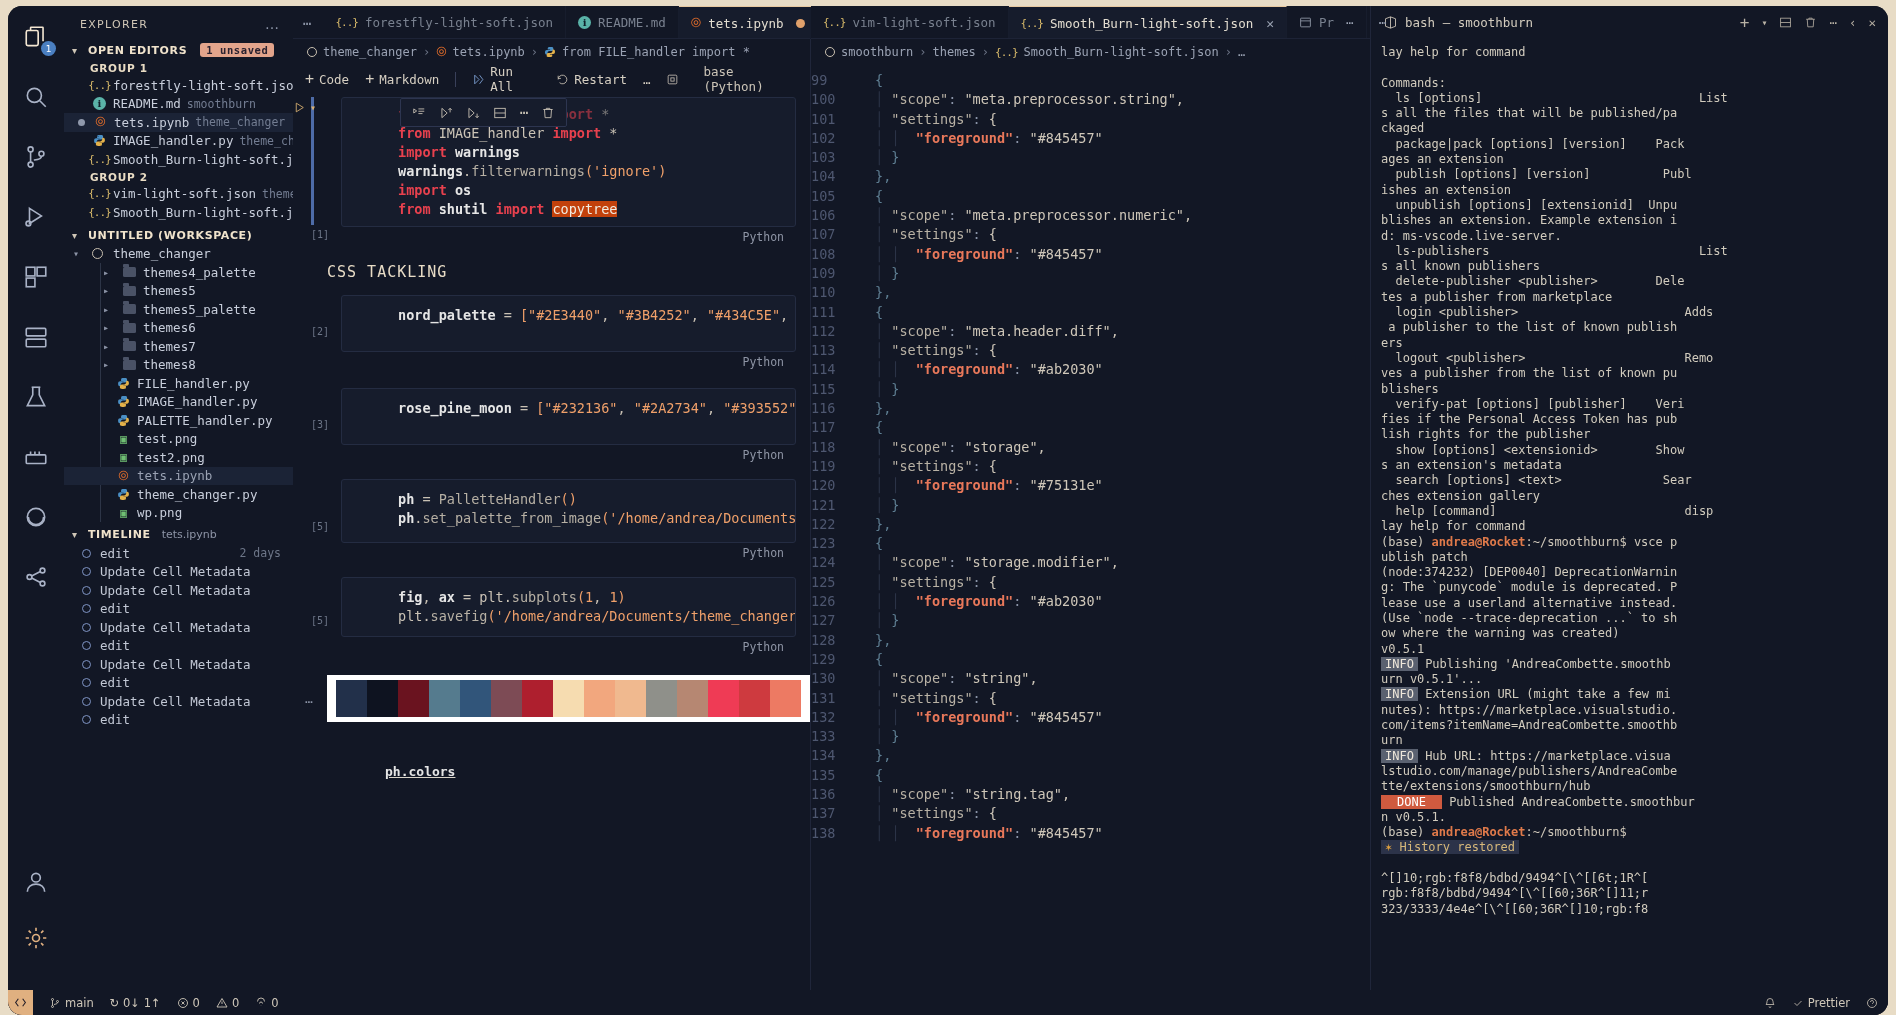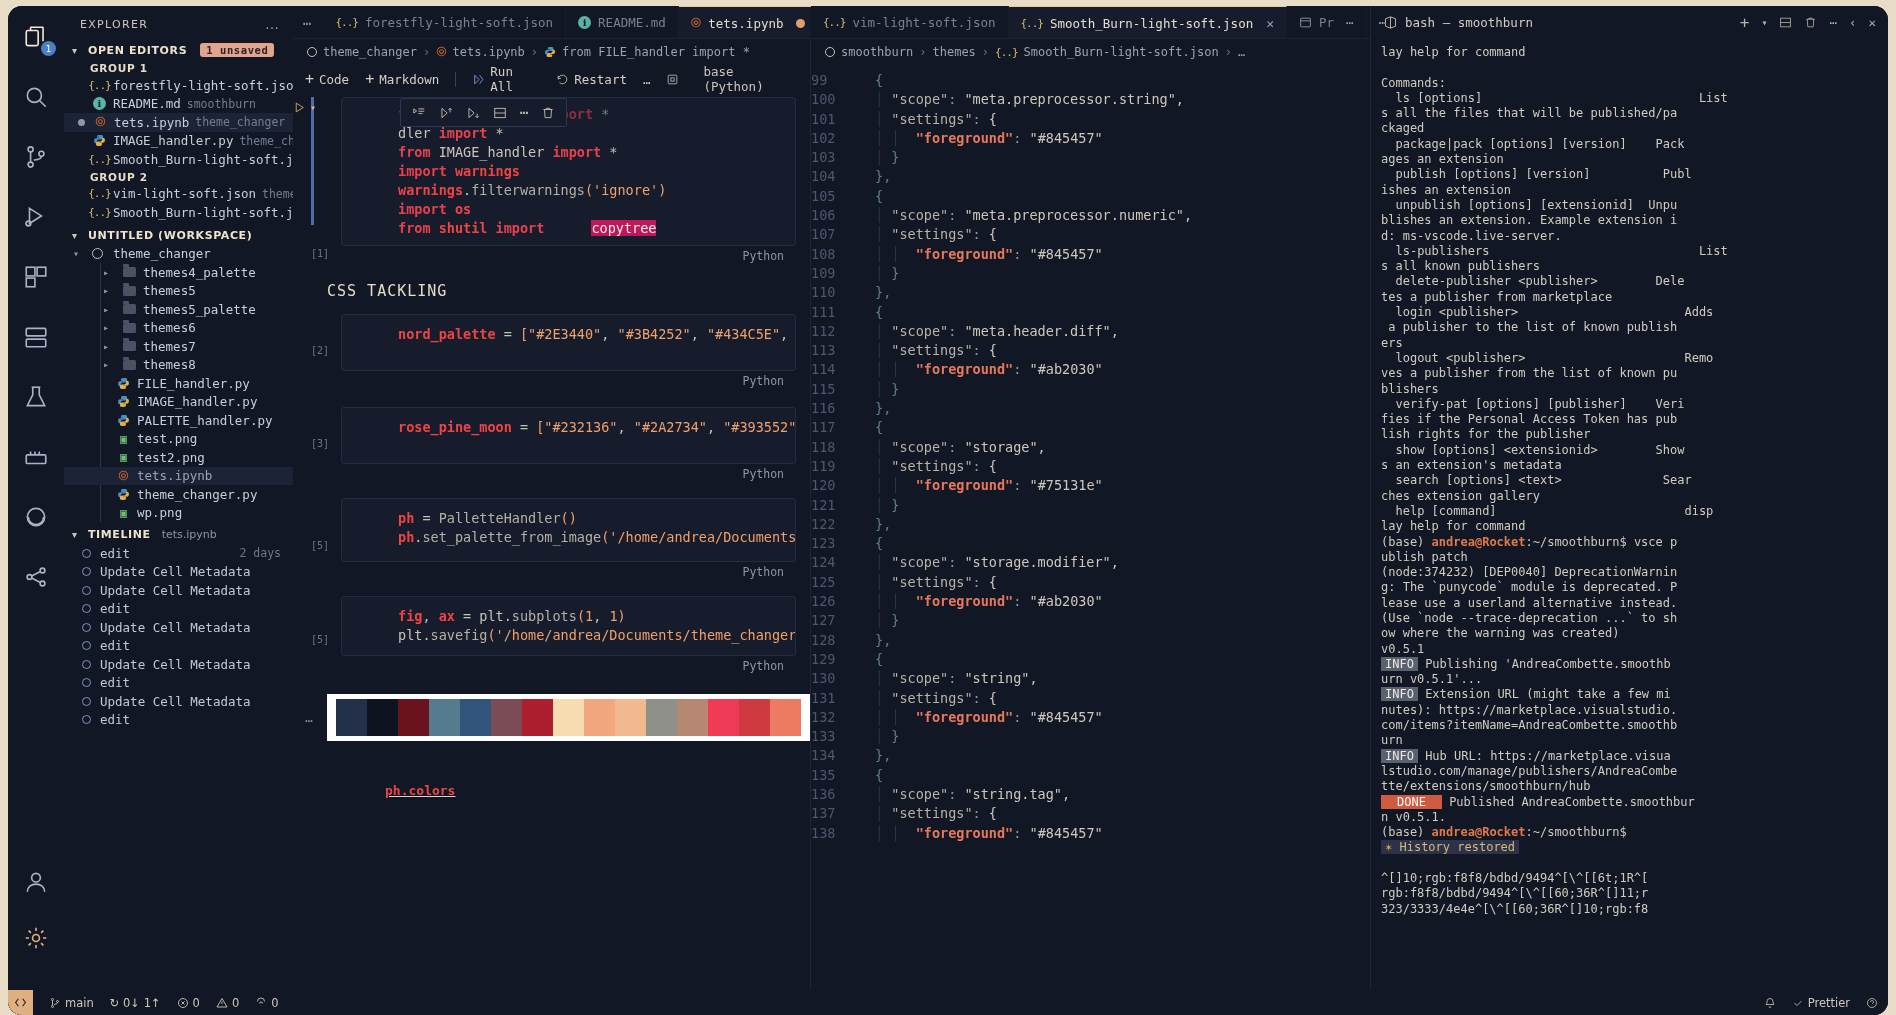--- a/index.html
+++ b/index.html
@@ -167,22 +167,22 @@
   }
   .activebar { position:absolute; left:18px; top:0; bottom:0; width:3px; background:#4e6ca8; }
 
   
   .kw   { color:#e8414e; font-weight:bold; }
   .id   { color:#cbc3b6; }
   .fn   { color:#b7b0a4; }
   .str  { color:#f0a06a; }
   .num  { color:#f0a06a; }
   .pun  { color:#c9c1b4; }
-  .sel-tok { background:#be185d; color:#f1ece2;margin-left:39px; }
-  .var  { color:#ef4444; font-weight:bold;}
+  .sel-tok { background:#c2410c; color:#f1ece2; }
+  .var  { color:#e5e5e5; font-weight:bold;}
 
   
   .out-row { display:flex; align-items:center; margin:16px 0 0 0; }
   .out-dots { width:34px; text-align:center; color:#8b93a6; letter-spacing:2px; font-size:13px;}
   .palette-card { background:#ffffff; padding:5px 9px; }
   .palette { display:flex; height:37px; }
   .palette i { display:block; width:31px; height:100%; }
 
   
   .code-area { flex:1; display:flex; overflow:hidden; position:relative; background:#121725;}
@@ -669,21 +669,20 @@
                       </svg>
                     </span>
                 <span>⋯</span>
                 <span>
                       <svg width="14" height="14" viewBox="0 0 24 24" fill="none" stroke="currentColor" stroke-width="1.5">
                         <path d="M4 6h16M9 6V4h6v2M6 6l1 14h10l1-14"></path>
                       </svg>
                     </span>
               </div>
               <div class="ln" style="opacity:.55"><span class="kw">from </span><span class="id">FILE_handler </span><span class="kw">import </span><span class="pun">*</span></div>
-              <div class="ln"><span class="id">dler </span><span class="kw">import </span><span class="pun">*</span></div>
               <div class="ln"><span class="kw">from </span><span class="id">IMAGE_handler </span><span class="kw">import </span><span class="pun">*</span></div>
               <div class="ln"><span class="kw">import </span><span class="var">warnings</span></div>
               <div class="ln"><span class="var">warnings</span><span class="pun">.</span><span class="fn">filterwarnings</span><span class="str">(</span><span class="str">'ignore'</span><span class="str">)</span></div>
               <div class="ln"><span class="kw">import </span><span class="var">os</span></div>
               <div class="ln"><span class="kw">from </span><span class="var">shutil </span><span class="kw">import </span><span class="sel-tok">copytree</span></div>
             </div>
             <div style="position:relative;height:22px">
               <span class="execlbl" style="left:-30px;top:2px">[1]</span>
               <div class="langlbl">Python</div>
             </div>

